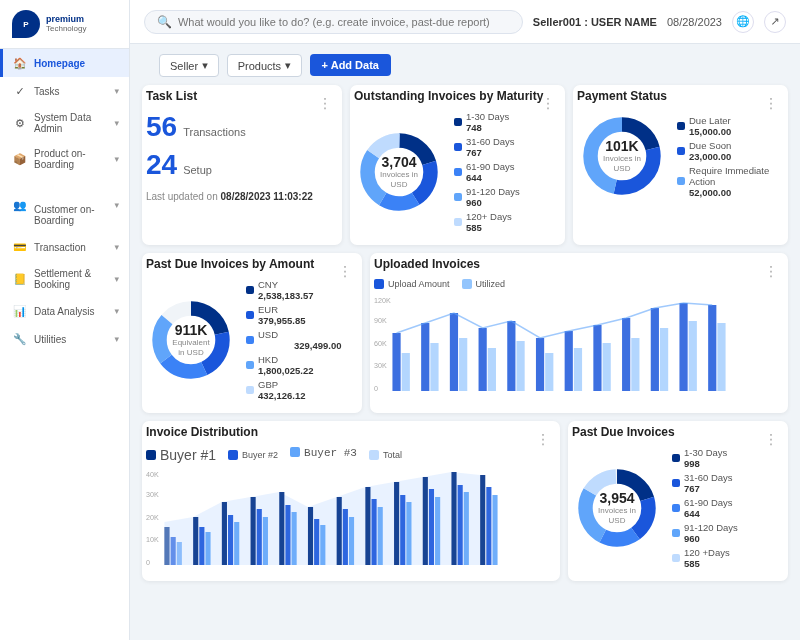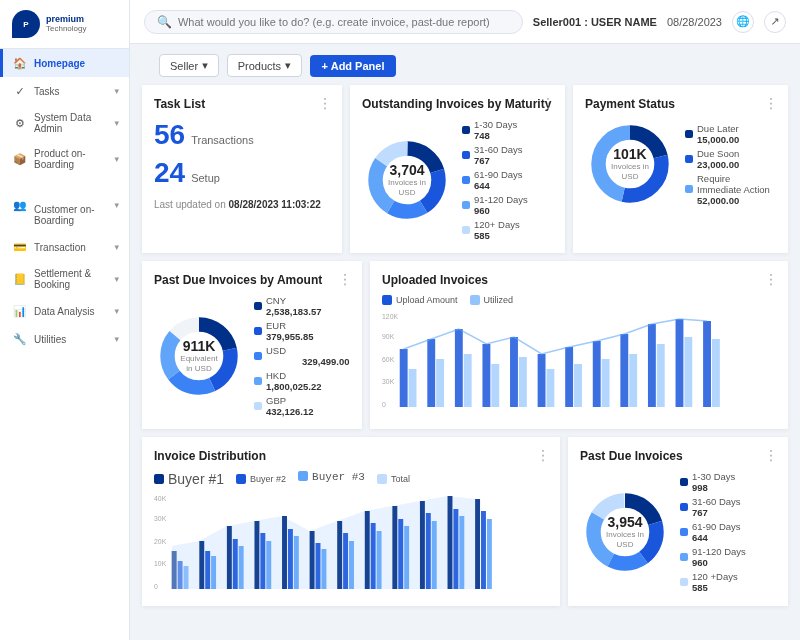--- a/index.html
+++ b/index.html
@@ -29,27 +29,27 @@
     .search-icon { color: #aaa; font-size: 12px; }
     .header-right { display: flex; align-items: center; gap: 10px; font-size: 11px; color: #555; }
     .header-user { font-weight: 600; color: #333; }
     .header-date { color: #555; }
     .header-icon { width: 22px; height: 22px; border: 1px solid #dde; border-radius: 50%; display: flex; align-items: center; justify-content: center; cursor: pointer; font-size: 11px; color: #555; }
 
     
     .content { flex: 1; overflow-y: auto; padding: 10px 12px; display: flex; flex-direction: column; gap: 8px; }
 
     
-    .toolbar { display: flex; align-items: flex-end; gap: 8px; padding-left: 17px; }
+    .toolbar { display: flex; align-items: flex-start; gap: 8px; padding-left: 17px; }
     .select-btn { background: #fff; border: 1px solid #ccd5e0; border-radius: 4px; padding: 4px 10px; font-size: 11px; cursor: pointer; display: flex; align-items: center; gap: 4px; color: #444; }
     .add-panel-btn { background: #1a56db; color: #fff; border: none; border-radius: 4px; padding: 5px 12px; font-size: 11px; cursor: pointer; font-weight: 600; }
 
     
     .dashboard-row { display: flex; gap: 8px; }
-    .card { background: #fff; border-radius: 1px; padding: 12px; box-shadow: 0 1px 4px rgba(0,0,0,0.07); flex: 1; position: relative; min-height: 160px; }
+    .card { background: #fff; border-radius: 7px; padding: 4px; box-shadow: 0 1px 4px rgba(0,0,0,0.07); flex: 1; position: relative; min-height: 160px; }
     .card-title { font-size: 12px; font-weight: 700; color: #222; margin-bottom: 8px; }
     .card-menu { position: absolute; top: 10px; right: 10px; color: #aaa; cursor: pointer; font-size: 14px; }
 
     
     .task-card { flex: 0 0 200px; max-width: 200px; }
     .task-stat { display: flex; align-items: baseline; gap: 6px; margin: 6px 0; }
     .task-num { font-size: 28px; font-weight: 700; color: #1a56db; }
     .task-label { font-size: 11px; color: #666; }
     .task-updated { font-size: 10px; color: #888; margin-top: 10px; }
     .task-updated strong { color: #333; }
@@ -149,21 +149,21 @@
 
     <div class="toolbar">
       <button class="select-btn">
         <span>Seller</span>
         <span>▾</span>
       </button>
       <button class="select-btn">
         <span>Products</span>
         <span>▾</span>
       </button>
-      <button class="add-panel-btn">+ Add Panel</button>
+      <button class="add-panel-btn">+ Add Data</button>
     </div>
 
     <div class="dashboard-row">
 
       <div class="card task-card">
         <div class="card-title">Task List</div>
         <span class="card-menu">⋮</span>
         <div class="task-stat">
           <span class="task-num">56</span>
           <span class="task-label">Transactions</span>

